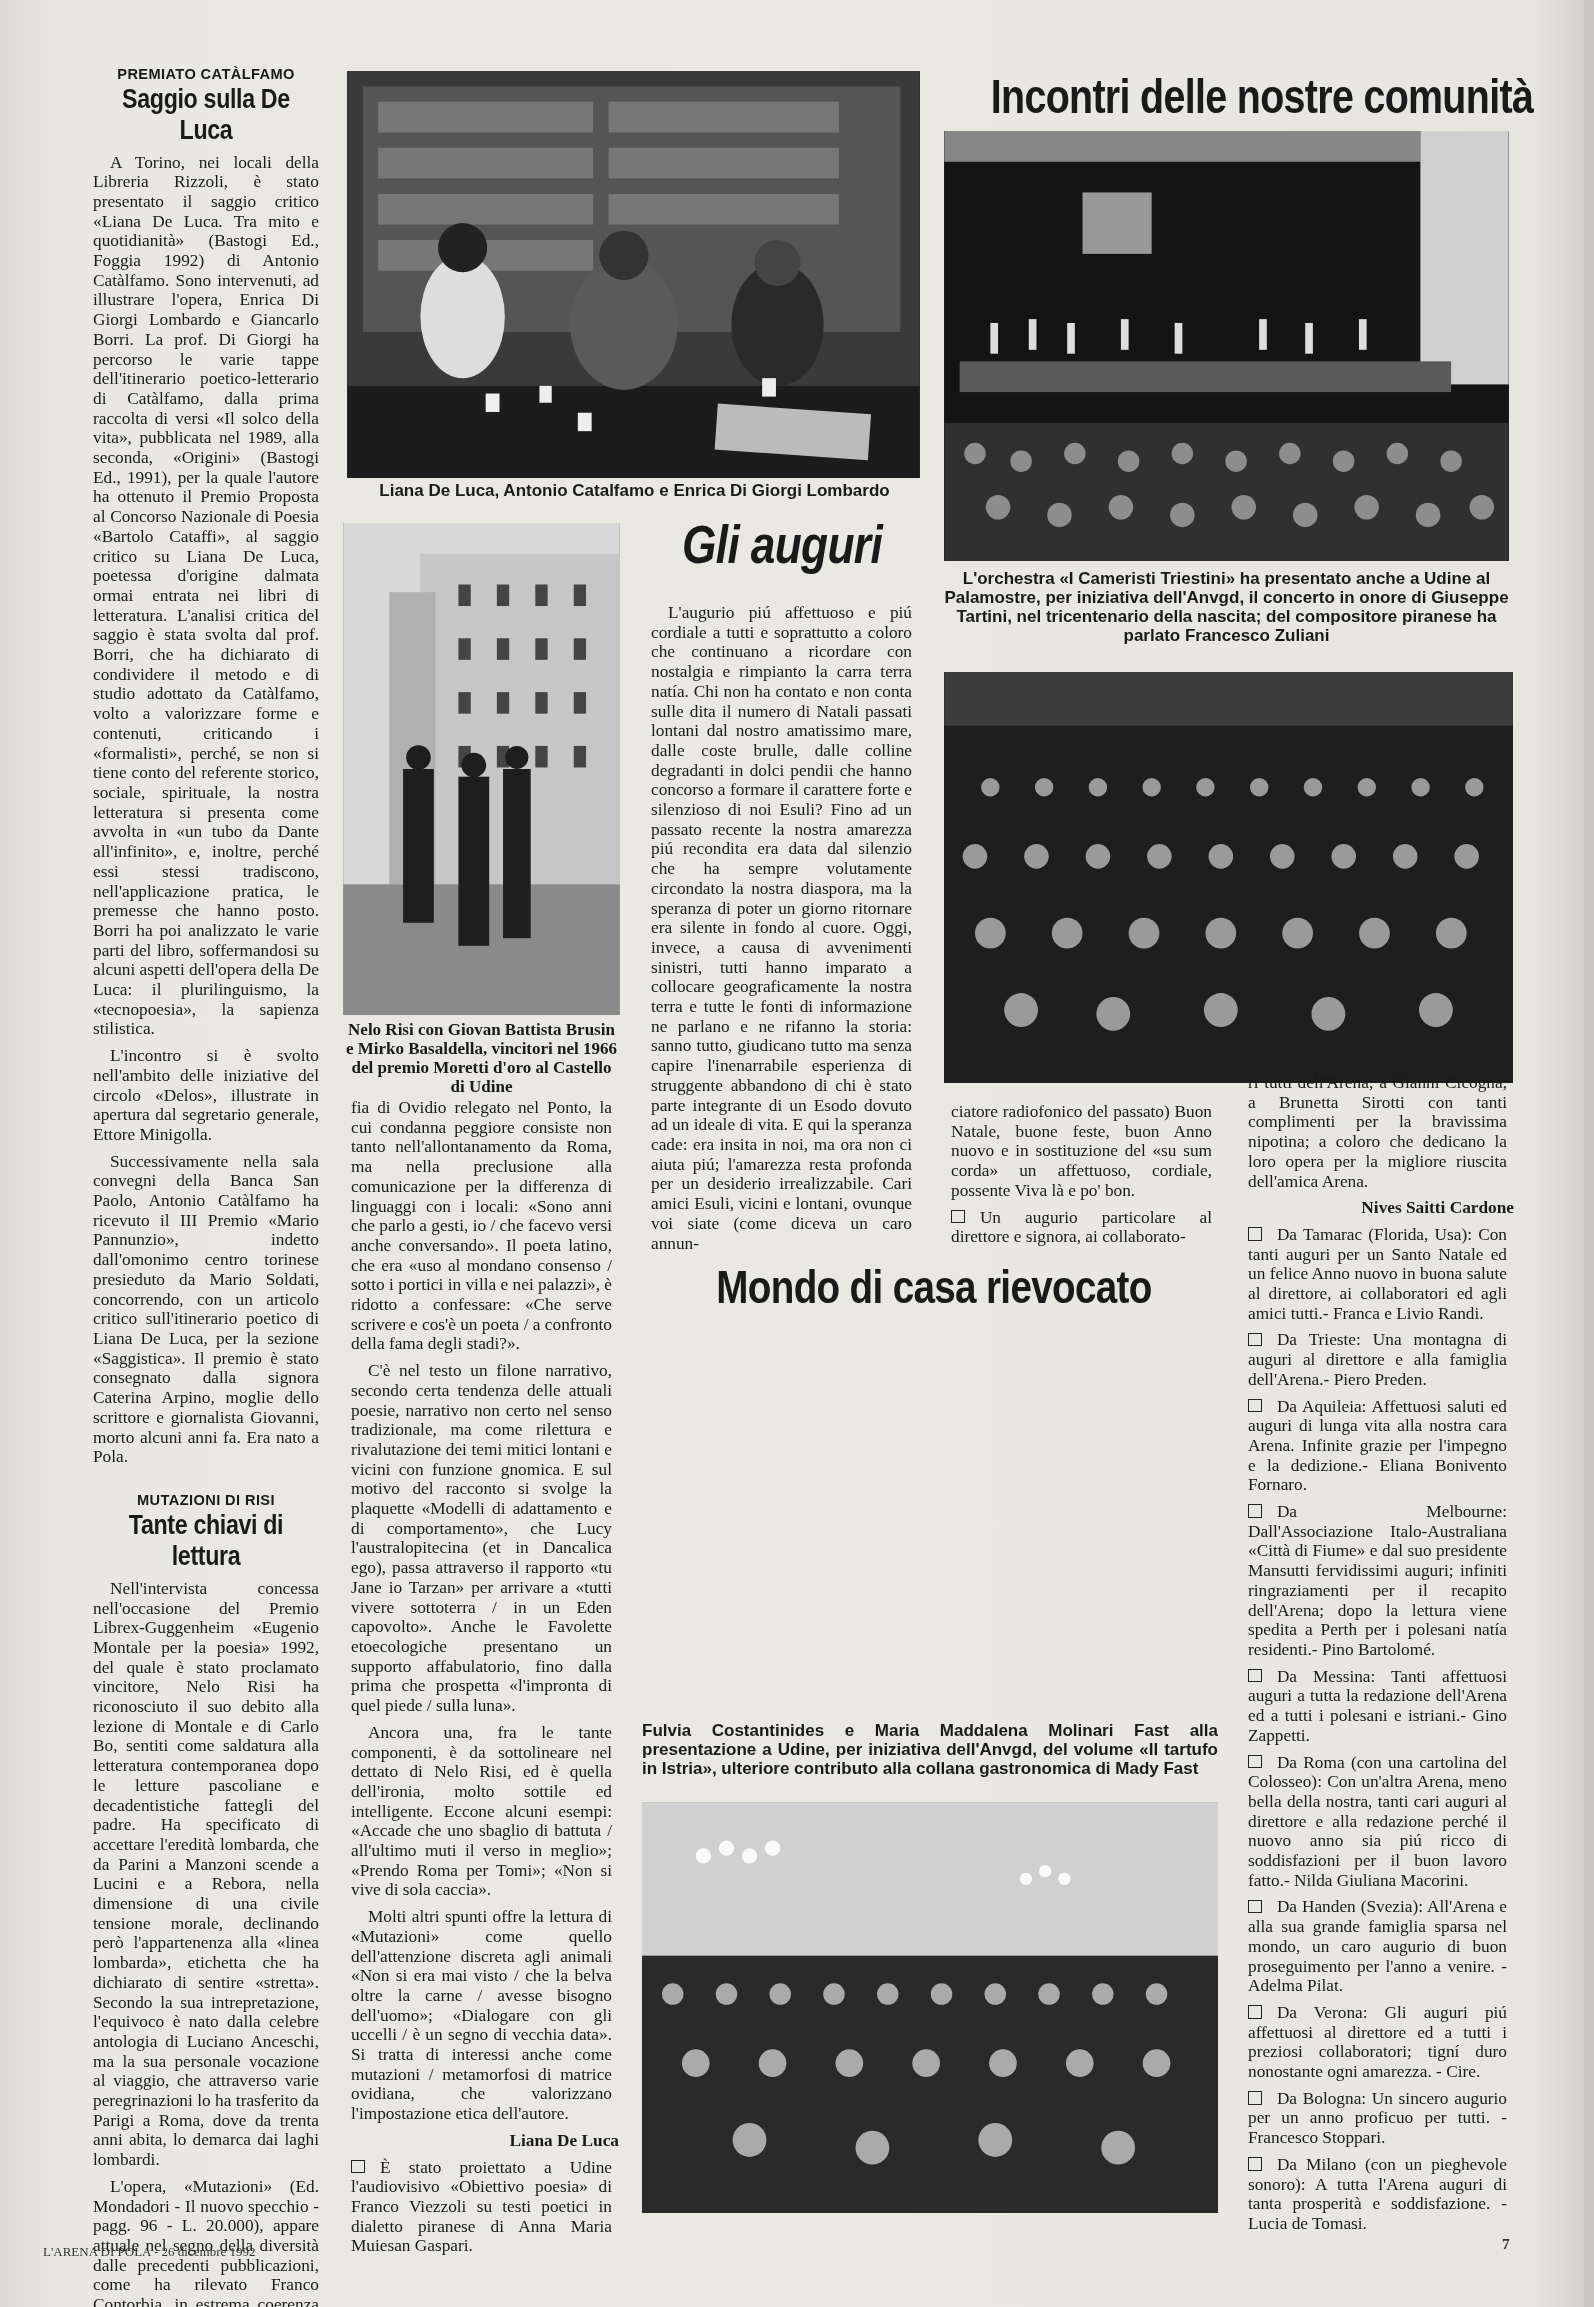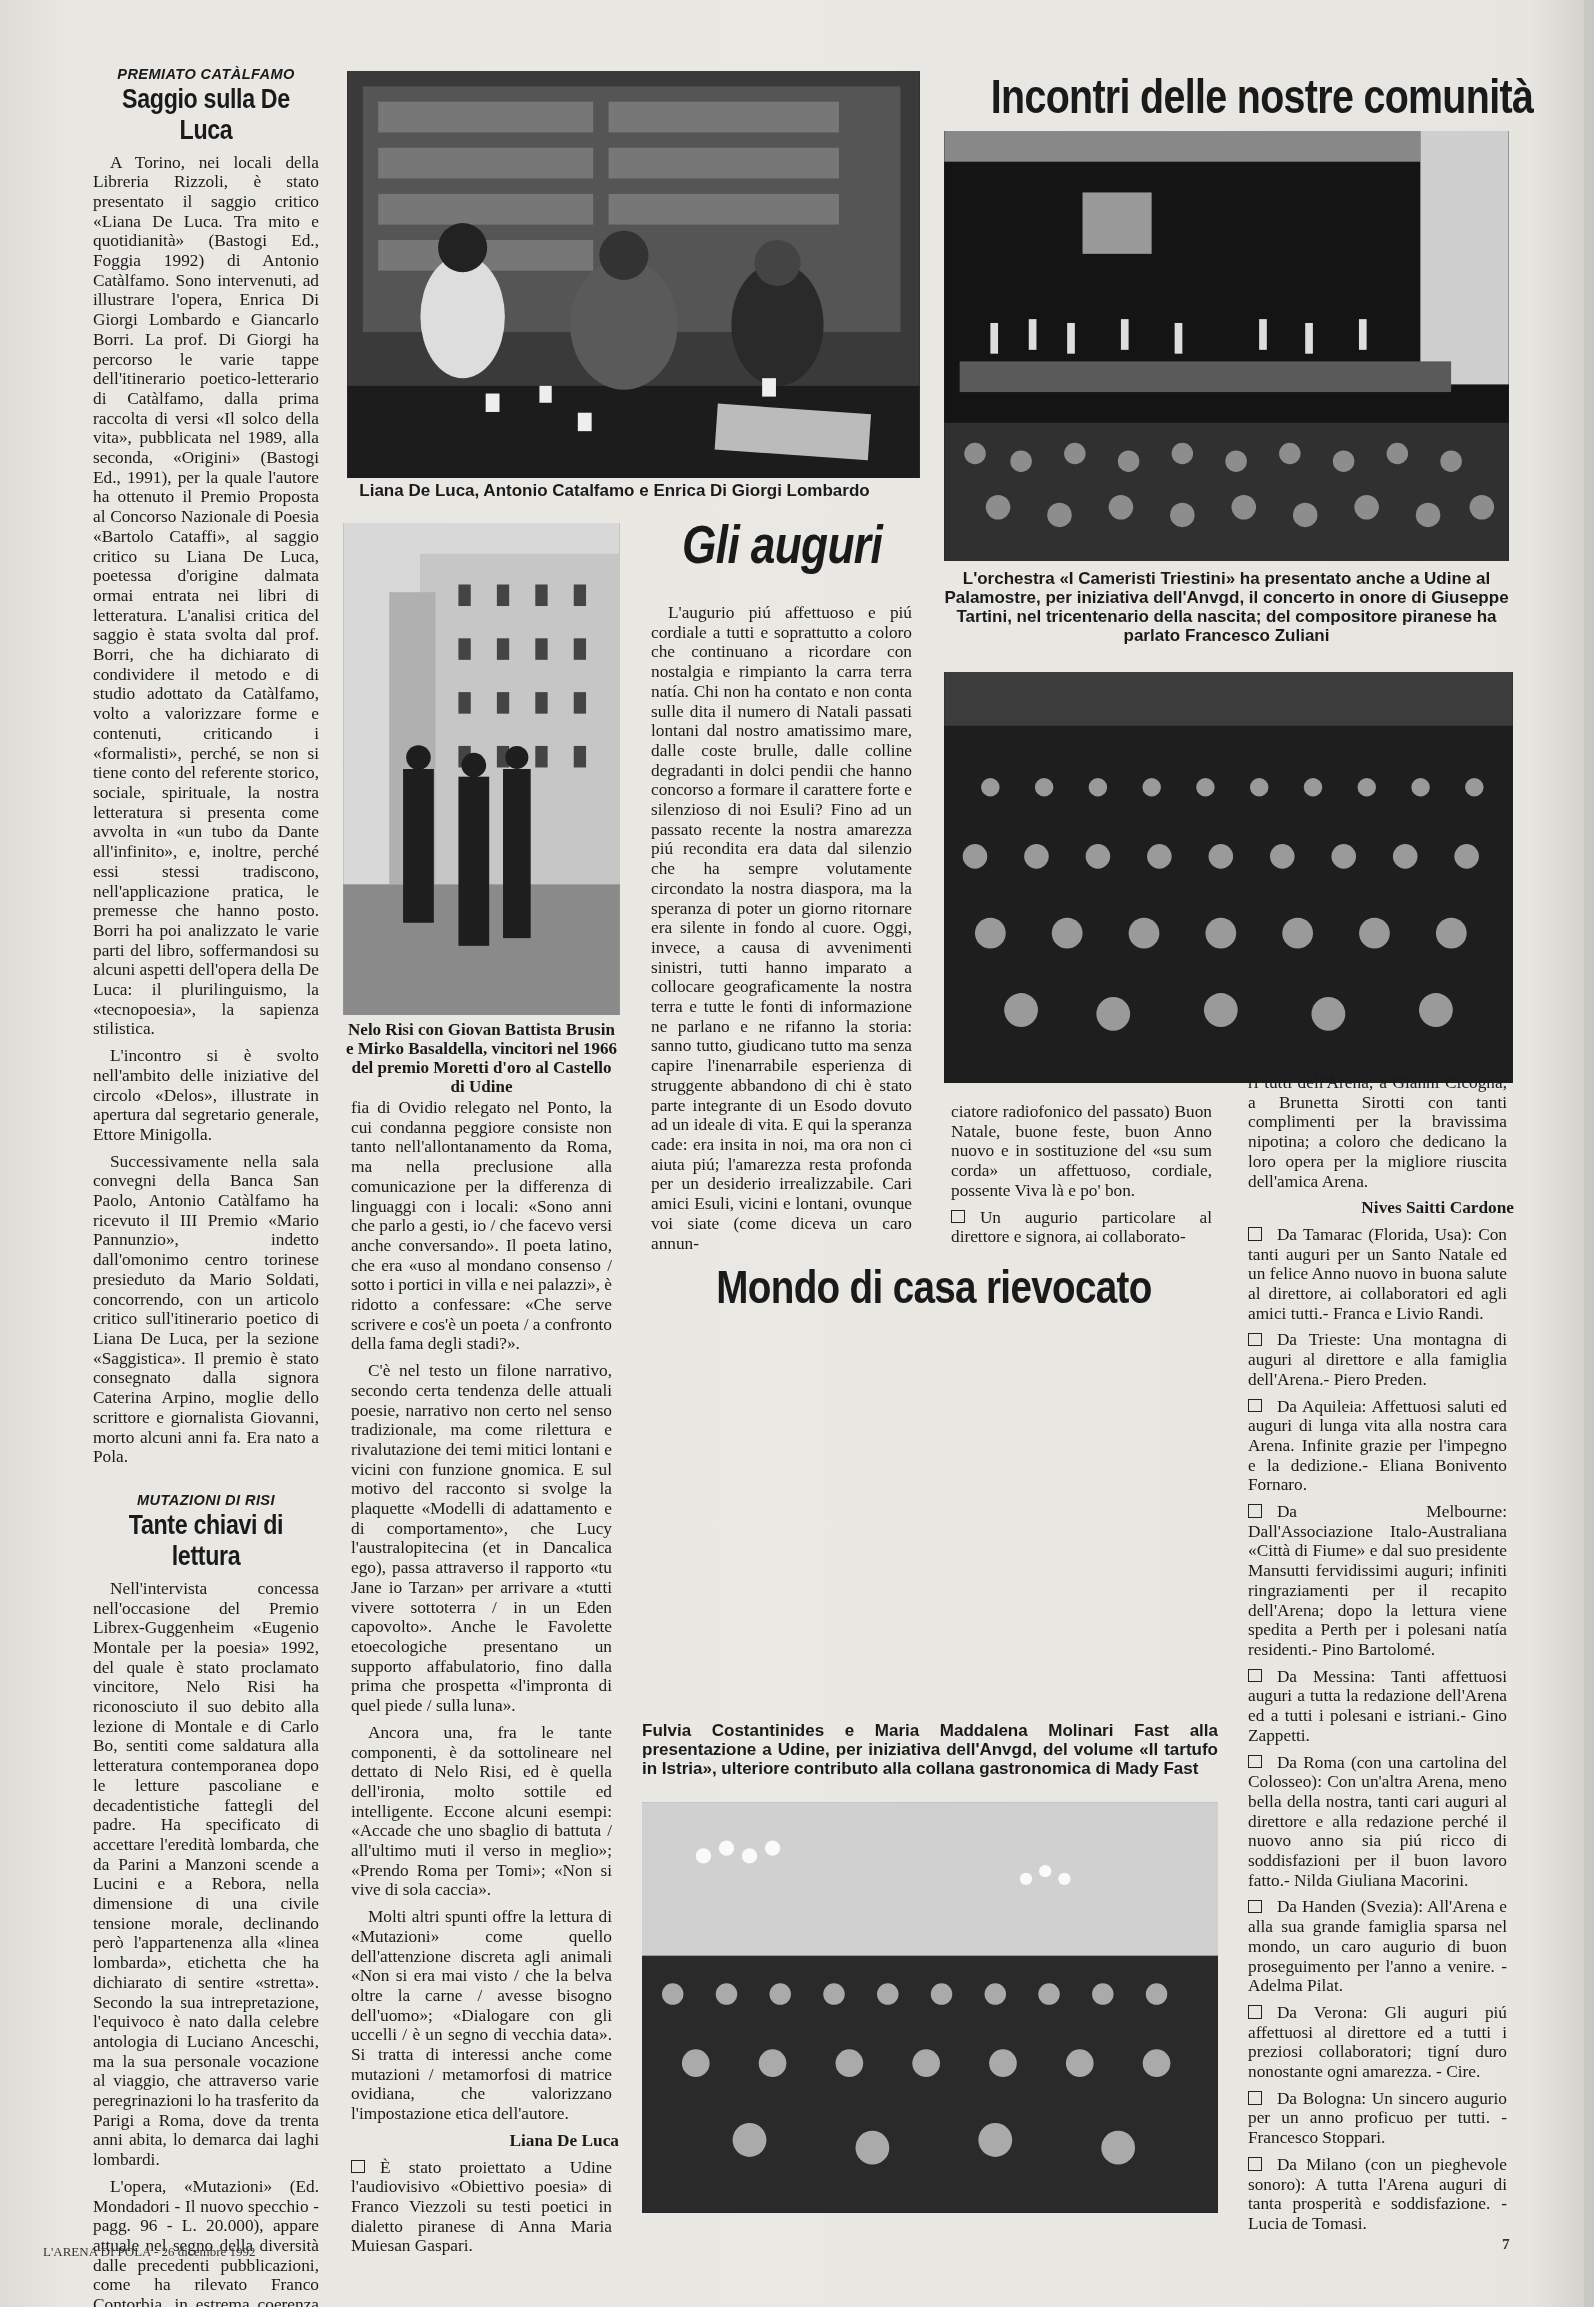--- a/index.html
+++ b/index.html
@@ -5,21 +5,21 @@
   html,body{margin:0;padding:0;}
   body{width:1595px;height:2307px;background:#e4e3de;position:relative;overflow:hidden;
        font-family:"Liberation Serif","DejaVu Serif",serif;color:#1a1a1a;}
   .page{position:absolute;left:0;top:0;width:1595px;height:2307px;
         background:linear-gradient(90deg,#dcdbd6 0%,#e8e7e2 4%,#e9e8e3 50%,#e6e5e0 96%,#cfcec9 100%);}
   .edge{position:absolute;right:0;top:0;width:10.8px;height:2307px;background:#c9c8c3;}
   .col{position:absolute;}
   .body-text{font-size:17.3px;line-height:19.7px;text-align:justify;hyphens:manual;}
   .body-text p{margin:7px;text-indent:17px;}
   .body-text p.noind{text-indent:0;}
-  .kicker{font-family:"Liberation Sans","DejaVu Sans",sans-serif;font-weight:bold;font-size:14.6px;text-align:center;letter-spacing:0.4px;margin:0;font-style:italic;}
+  .kicker{font-family:"Liberation Sans","DejaVu Sans",sans-serif;font-weight:bold;font-size:14.6px;text-align:center;letter-spacing:0.4px;margin:0;}
   .head-sm{font-family:"Liberation Sans","DejaVu Sans",sans-serif;font-weight:bold;font-size:27px;text-align:center;margin:1.5px 0 6.1px 0;transform:scaleX(0.86);transform-origin:center;letter-spacing:-0.4px;}
   .head-lg{position:absolute;font-family:"Liberation Sans","DejaVu Sans",sans-serif;font-weight:bold;text-align:center;white-space:nowrap;letter-spacing:-0.8px;}
   .caption{position:absolute;font-family:"Liberation Serif","DejaVu Serif",serif;font-weight:bold;font-size:17px;line-height:19px;text-align:justify;}
   .caption.cond{font-family:"Liberation Sans Narrow","Liberation Sans","DejaVu Sans",sans-serif;transform-origin:left top;}
   .center{text-align:center;}
   .photo{position:absolute;background:#2a2a2a;overflow:hidden;}
   .sign{text-align:right;font-weight:bold;margin:1.5px 0 4.6px 0;}
   .bullet{display:inline-block;width:11.5px;height:11.5px;border:1.2px solid #222;margin-right:15.4px;vertical-align:-0.8px;}
   .item{margin:0 0 5.4px 0;text-indent:0 !important;}
   .footer{position:absolute;font-size:13px;color:#333;}
@@ -70,21 +70,21 @@
       <circle cx="560" cy="250" r="30" fill="#444"></circle>
       <g fill="#eee">
           <rect x="180" y="420" width="18" height="24"></rect>
           <rect x="250" y="410" width="16" height="22"></rect>
           <rect x="300" y="445" width="18" height="24"></rect>
           <rect x="540" y="400" width="18" height="24"></rect>
         </g>
       <rect x="480" y="440" width="200" height="60" fill="#bbb" transform="rotate(4 580 470)"></rect>
     </svg>
   </div>
-  <div class="caption cond center" style="left:328px;top:481px;width:573px;font-size:17px;">Liana De Luca, Antonio Catalfamo e Enrica Di Giorgi Lombardo</div>
+  <div class="caption cond center" style="left:348px;top:481px;width:573px;font-size:17px;">Liana De Luca, Antonio Catalfamo e Enrica Di Giorgi Lombardo</div>
 
   <div class="photo" style="left:343px;top:523px;width:277px;height:492px;">
     <svg width="277" height="492" viewBox="0 0 360 640">
       <rect width="360" height="640" fill="#d8d8d8"></rect>
       <rect x="100" y="40" width="260" height="430" fill="#c6c6c6"></rect>
       <rect x="60" y="90" width="60" height="380" fill="#b0b0b0"></rect>
       <g fill="#444">
         <rect x="150" y="80" width="16" height="28"></rect>
           <rect x="200" y="80" width="16" height="28"></rect>
           <rect x="250" y="80" width="16" height="28"></rect>

